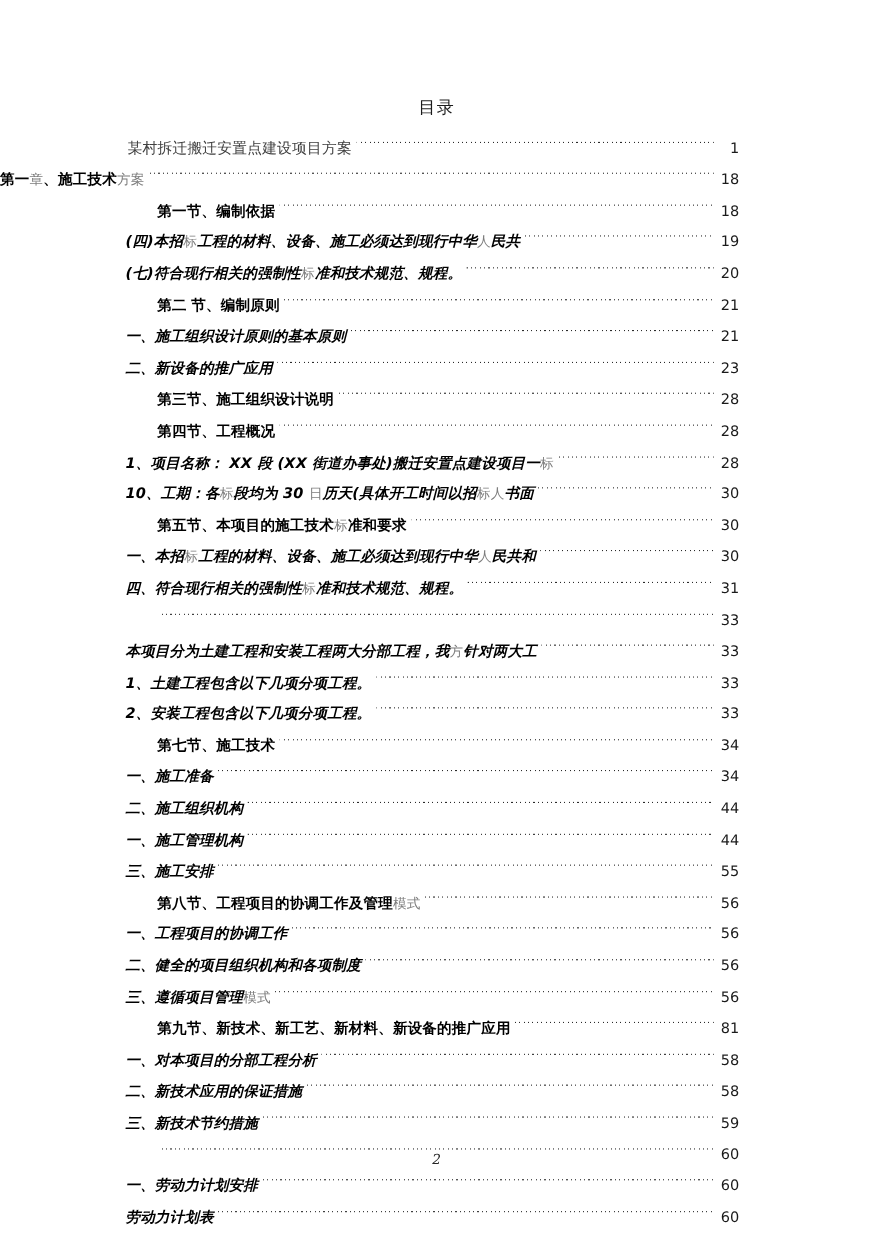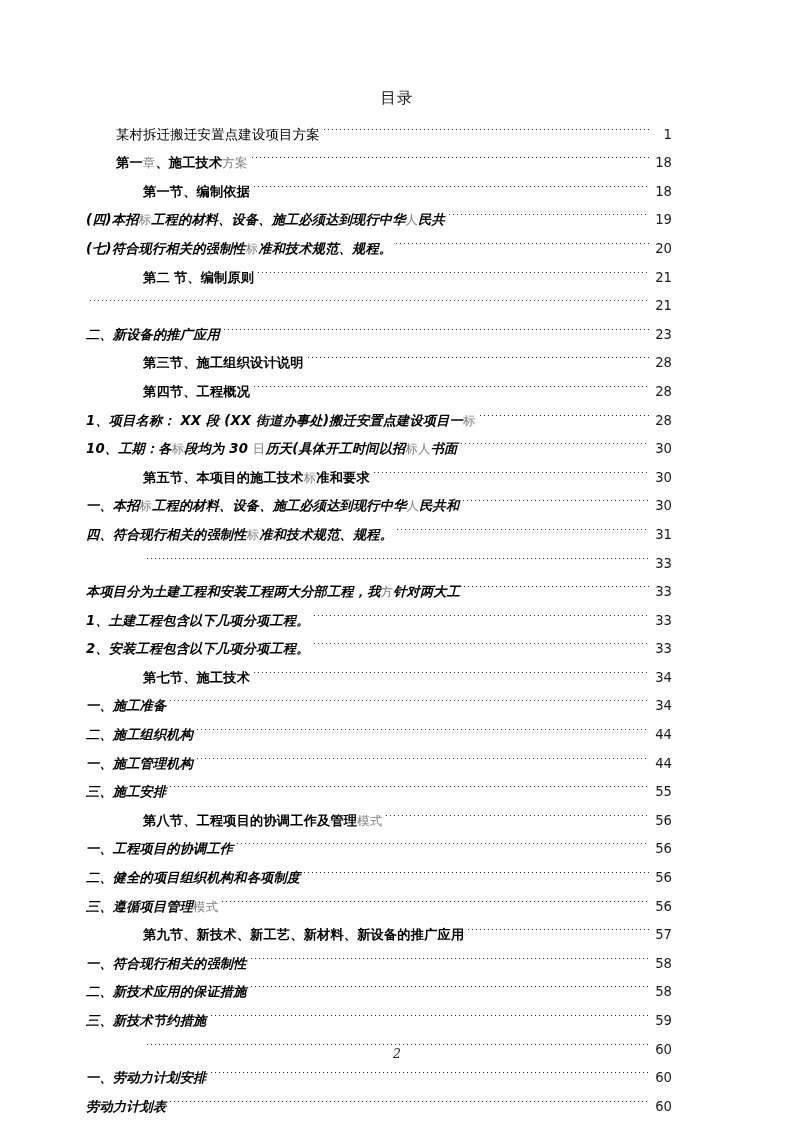--- a/index.html
+++ b/index.html
@@ -86,30 +86,30 @@
     font-size: 13.2px;
     line-height: 28.6px;
     font-family: "DejaVu Sans", "Liberation Sans", sans-serif;
     min-width: 20px;
     text-align: right;
     color: #1a1a1a;
   }
 
   
   .lvl-0 { padding-left: 116px; }
-  .lvl-1 { padding-left: 116px; }
+  .lvl-1 { }
   .lvl-2 { padding-left: 143px; }
-  .lvl-3 { padding-left: 86px; }
+  .lvl-3 { padding-left: 114px; }
 
   
   .style-serif {
     font-family: Liberation Serif, serif;
     font-weight: normal;
     font-style: normal;
-    color: #000000;
+    color: #404040;
     font-size: 13.4px;
   }
   .style-bold {
     font-weight: bold;
     font-style: normal;
   }
   .style-bolditalic {
     font-weight: bold;
     font-style: italic;
   }
@@ -167,20 +167,21 @@
         <span class="toc-label style-bolditalic"><span>(七)符合现行相关的强制性</span><span class="faint">标</span><span>准和技术规范、规程。</span></span>
         <span class="toc-leader"></span>
         <span class="toc-page">20</span>
       </div>
       <div class="toc-row lvl-2">
         <span class="toc-label style-bold"><span>第二</span><span class="faint"> </span><span>节、编制原则</span></span>
         <span class="toc-leader"></span>
         <span class="toc-page">21</span>
       </div>
       <div class="toc-row lvl-3">
+        <span class="toc-label style-bolditalic">一、施工组织设计原则的基本原则</span>
         <span class="toc-leader"></span>
         <span class="toc-page">21</span>
       </div>
       <div class="toc-row lvl-3">
         <span class="toc-label style-bolditalic">二、新设备的推广应用</span>
         <span class="toc-leader"></span>
         <span class="toc-page">23</span>
       </div>
       <div class="toc-row lvl-2">
         <span class="toc-label style-bold">第三节、施工组织设计说明</span>
@@ -277,24 +278,24 @@
         <span class="toc-page">56</span>
       </div>
       <div class="toc-row lvl-3">
         <span class="toc-label style-bolditalic"><span>三、遵循项目管理</span><span class="faint">模式</span></span>
         <span class="toc-leader"></span>
         <span class="toc-page">56</span>
       </div>
       <div class="toc-row lvl-2">
         <span class="toc-label style-bold">第九节、新技术、新工艺、新材料、新设备的推广应用</span>
         <span class="toc-leader"></span>
-        <span class="toc-page">57</span>
-      </div>
-      <div class="toc-row lvl-3">
-        <span class="toc-label style-bolditalic">一、符合现行相关的强制性</span>
+        <span class="toc-page">81</span>
+      </div>
+      <div class="toc-row lvl-3">
+        <span class="toc-label style-bolditalic">一、对本项目的分部工程分析</span>
         <span class="toc-leader"></span>
         <span class="toc-page">58</span>
       </div>
       <div class="toc-row lvl-3">
         <span class="toc-label style-bolditalic">二、新技术应用的保证措施</span>
         <span class="toc-leader"></span>
         <span class="toc-page">58</span>
       </div>
       <div class="toc-row lvl-3">
         <span class="toc-label style-bolditalic">三、新技术节约措施</span>

